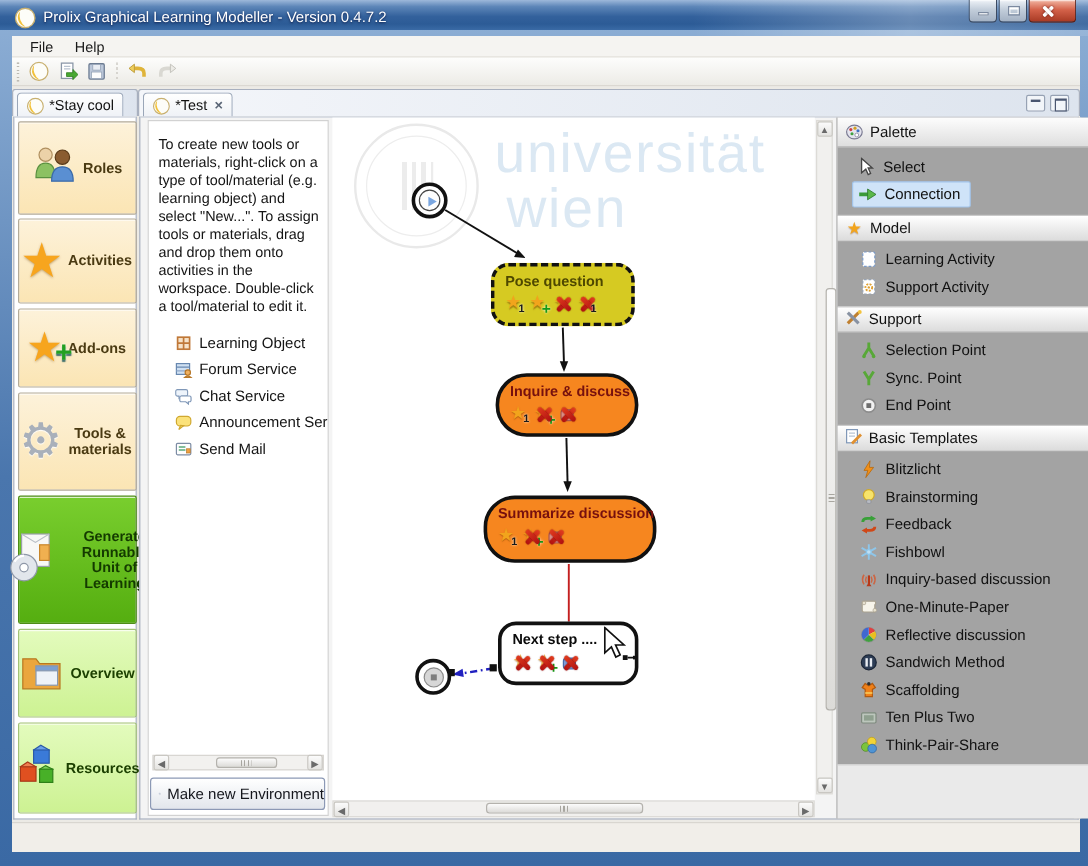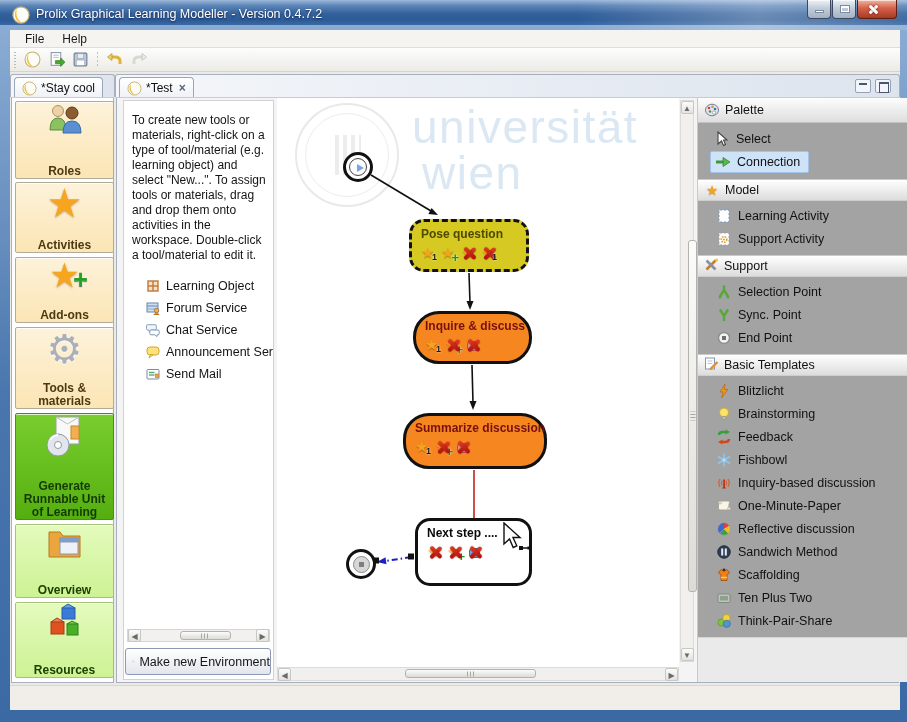--- a/index.html
+++ b/index.html
@@ -61,21 +61,21 @@
   .view-btns { position:absolute; right:8px; top:4px; display:flex; gap:4px; }
   .vbtn { width:16px; height:14px; background:#f2f5f9; border:1px solid #97a2b4; border-radius:2px; position:relative; }
   .vbtn.minimize::after { content:""; position:absolute; left:3px; top:3px; width:8px; height:2px; background:#4a5670; }
   .vbtn.maximize::after { content:""; position:absolute; left:3px; top:2px; width:8px; height:8px;
     border:1px solid #4a5670; border-top-width:2px; }
   .folder-content { position:absolute; left:1px; right:1px; top:23px; bottom:0;
     background:#fff; border:1px solid #a8b0bf; border-top:1px solid #c5ccd8; }
 
   
   .side-btn { position:absolute; left:3px; width:99px; border:1px solid #b3ab99; border-radius:2px;
-    display:flex; flex-direction:column; align-items:center; justify-content:space-between; gap:2px;
+    display:flex; align-items:center; justify-content:center; gap:2px;
     box-shadow:inset 0 1px 0 rgba(255,255,255,.75); cursor:pointer; text-align:center; }
   .side-btn .lbl { font-size:12px; font-weight:bold; line-height:13px; padding:0 2px; }
   .side-btn.cream { background:linear-gradient(#fdf2da,#fbe5b4); }
   .side-btn.cream .lbl { color:#4a3a12; }
   .side-btn.green { background:linear-gradient(#79ce2e,#55ae10); border-color:#4e8c17; }
   .side-btn.green .lbl { color:#143a00; }
   .side-btn.lgreen { background:linear-gradient(#e3fbbd,#cdf293); border-color:#a3c277; }
   .side-btn.lgreen .lbl { color:#1c4000; }
   .glyph-star { font-size:40px; line-height:40px; color:#f7a51e; text-shadow:0 1px 2px rgba(120,70,0,.45); }
   .glyph-gear { font-size:40px; line-height:42px; color:#a9b0ba; text-shadow:0 1px 1px #fff; }
@@ -131,21 +131,21 @@
   .wm.l2 { left:145px; top:48px; }
   .edges { position:absolute; left:0; top:0; z-index:3; pointer-events:none; }
   .node { position:absolute; border:3px solid #111; border-radius:15px; padding:5px 9px; z-index:4; cursor:pointer; }
   .node-title { font-size:12px; font-weight:bold; white-space:nowrap; }
   .node.pose { left:132px; top:121px; width:120px; height:53px; background:#d6ca22; border-style:dashed; }
   .node.pose .node-title { color:#4e4800; }
   .node.orange { background:#f6861f;border-radius:26px; }
   .node.orange .node-title { color:#76100e; }
   .node.inquire { left:136px; top:213px; width:119px; height:53px; }
   .node.summarize { left:126px; top:315px; width:144px; height:56px; }
-  .node.next { left:138px; top:420px; width:117px; height:68px; background:#fff; }
+  .node.next { left:138px; top:420px; width:117px; height:53px; background:#fff; }
   .node.next .node-title { color:#0a0a0a; }
   .badges { display:flex; gap:4px; margin-top:5px; }
   .badge { position:relative; width:16px; height:16px; flex:0 0 16px; }
   .b-star { position:absolute; left:0; top:-1px; font-size:15px; line-height:16px; color:#f2a41c;
     text-shadow:0 1px 1px rgba(120,60,0,.5); }
   .b-star.dim { opacity:.75; }
   .b-chip { position:absolute; left:2px; top:3px; width:11px; height:10px; border-radius:3px; }
   .b-chip.blue { background:#7d9cd8; border:1px solid #4a6aaa; }
   .b-chip.pink { background:#dc8f86; border:1px solid #aa564e; }
   .b-num { position:absolute; right:0; bottom:0; font-size:9px; font-weight:bold; color:#1a1a1a;

